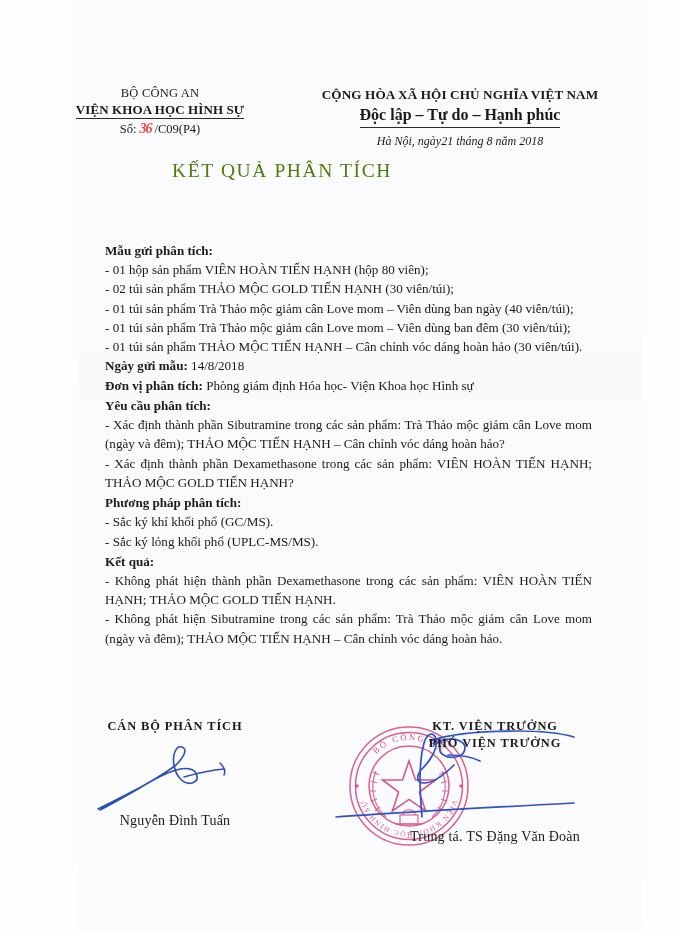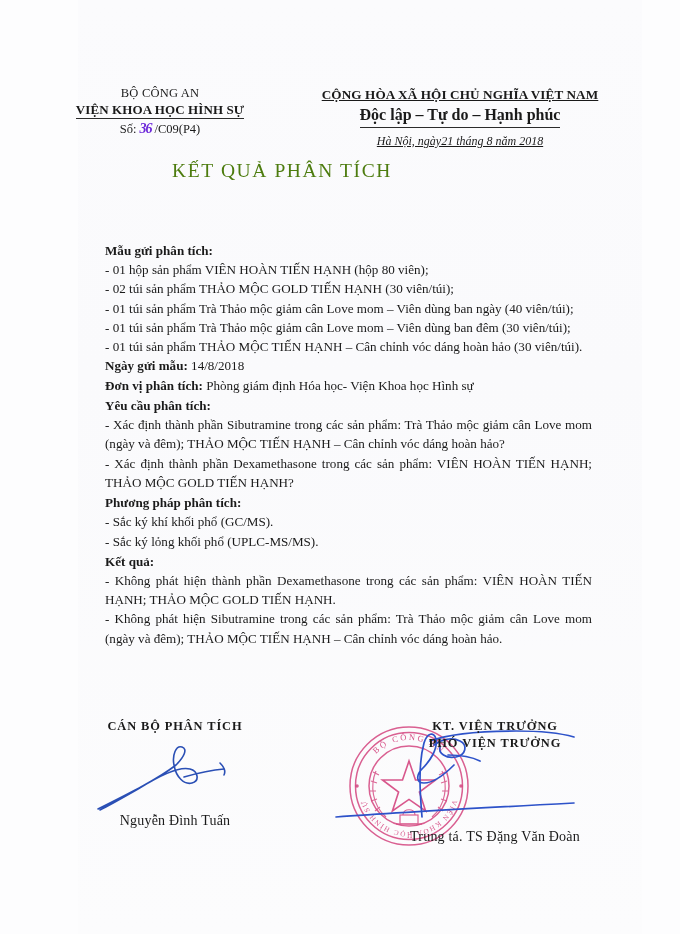--- a/index.html
+++ b/index.html
@@ -38,21 +38,20 @@
     width: 290px;
     text-align: center;
     padding-left: 30px;
     box-sizing: border-box;
   }
   .hdr-right {
     width: 370px;
     text-align: center;
     padding-right: 30px;
     box-sizing: border-box;
-    text-decoration: underline;
   }
   .org-top {
     font-size: 12.5px;
     letter-spacing: 0.2px;
     line-height: 1.25;
   }
   .org-main {
     font-size: 13px;
     font-weight: bold;
     letter-spacing: 0.1px;
@@ -62,21 +61,21 @@
   .org-main .ul {
     border-bottom: 1.4px solid #2b2b2b;
     padding-bottom: 1px;
   }
   .so-line {
     font-size: 12.5px;
     margin-top: 2px;
     white-space: nowrap;
   }
   .so-num {
-    color: #6d28d9;
+    color: #ef4444;
     font-family: "Liberation Serif", serif;
     font-style: italic;
     font-weight: bold;
     font-size: 14px;
     letter-spacing: -1px;
     padding: 0 3px;
   }
   .nation-title {
     font-size: 13.2px;
     font-weight: bold;

